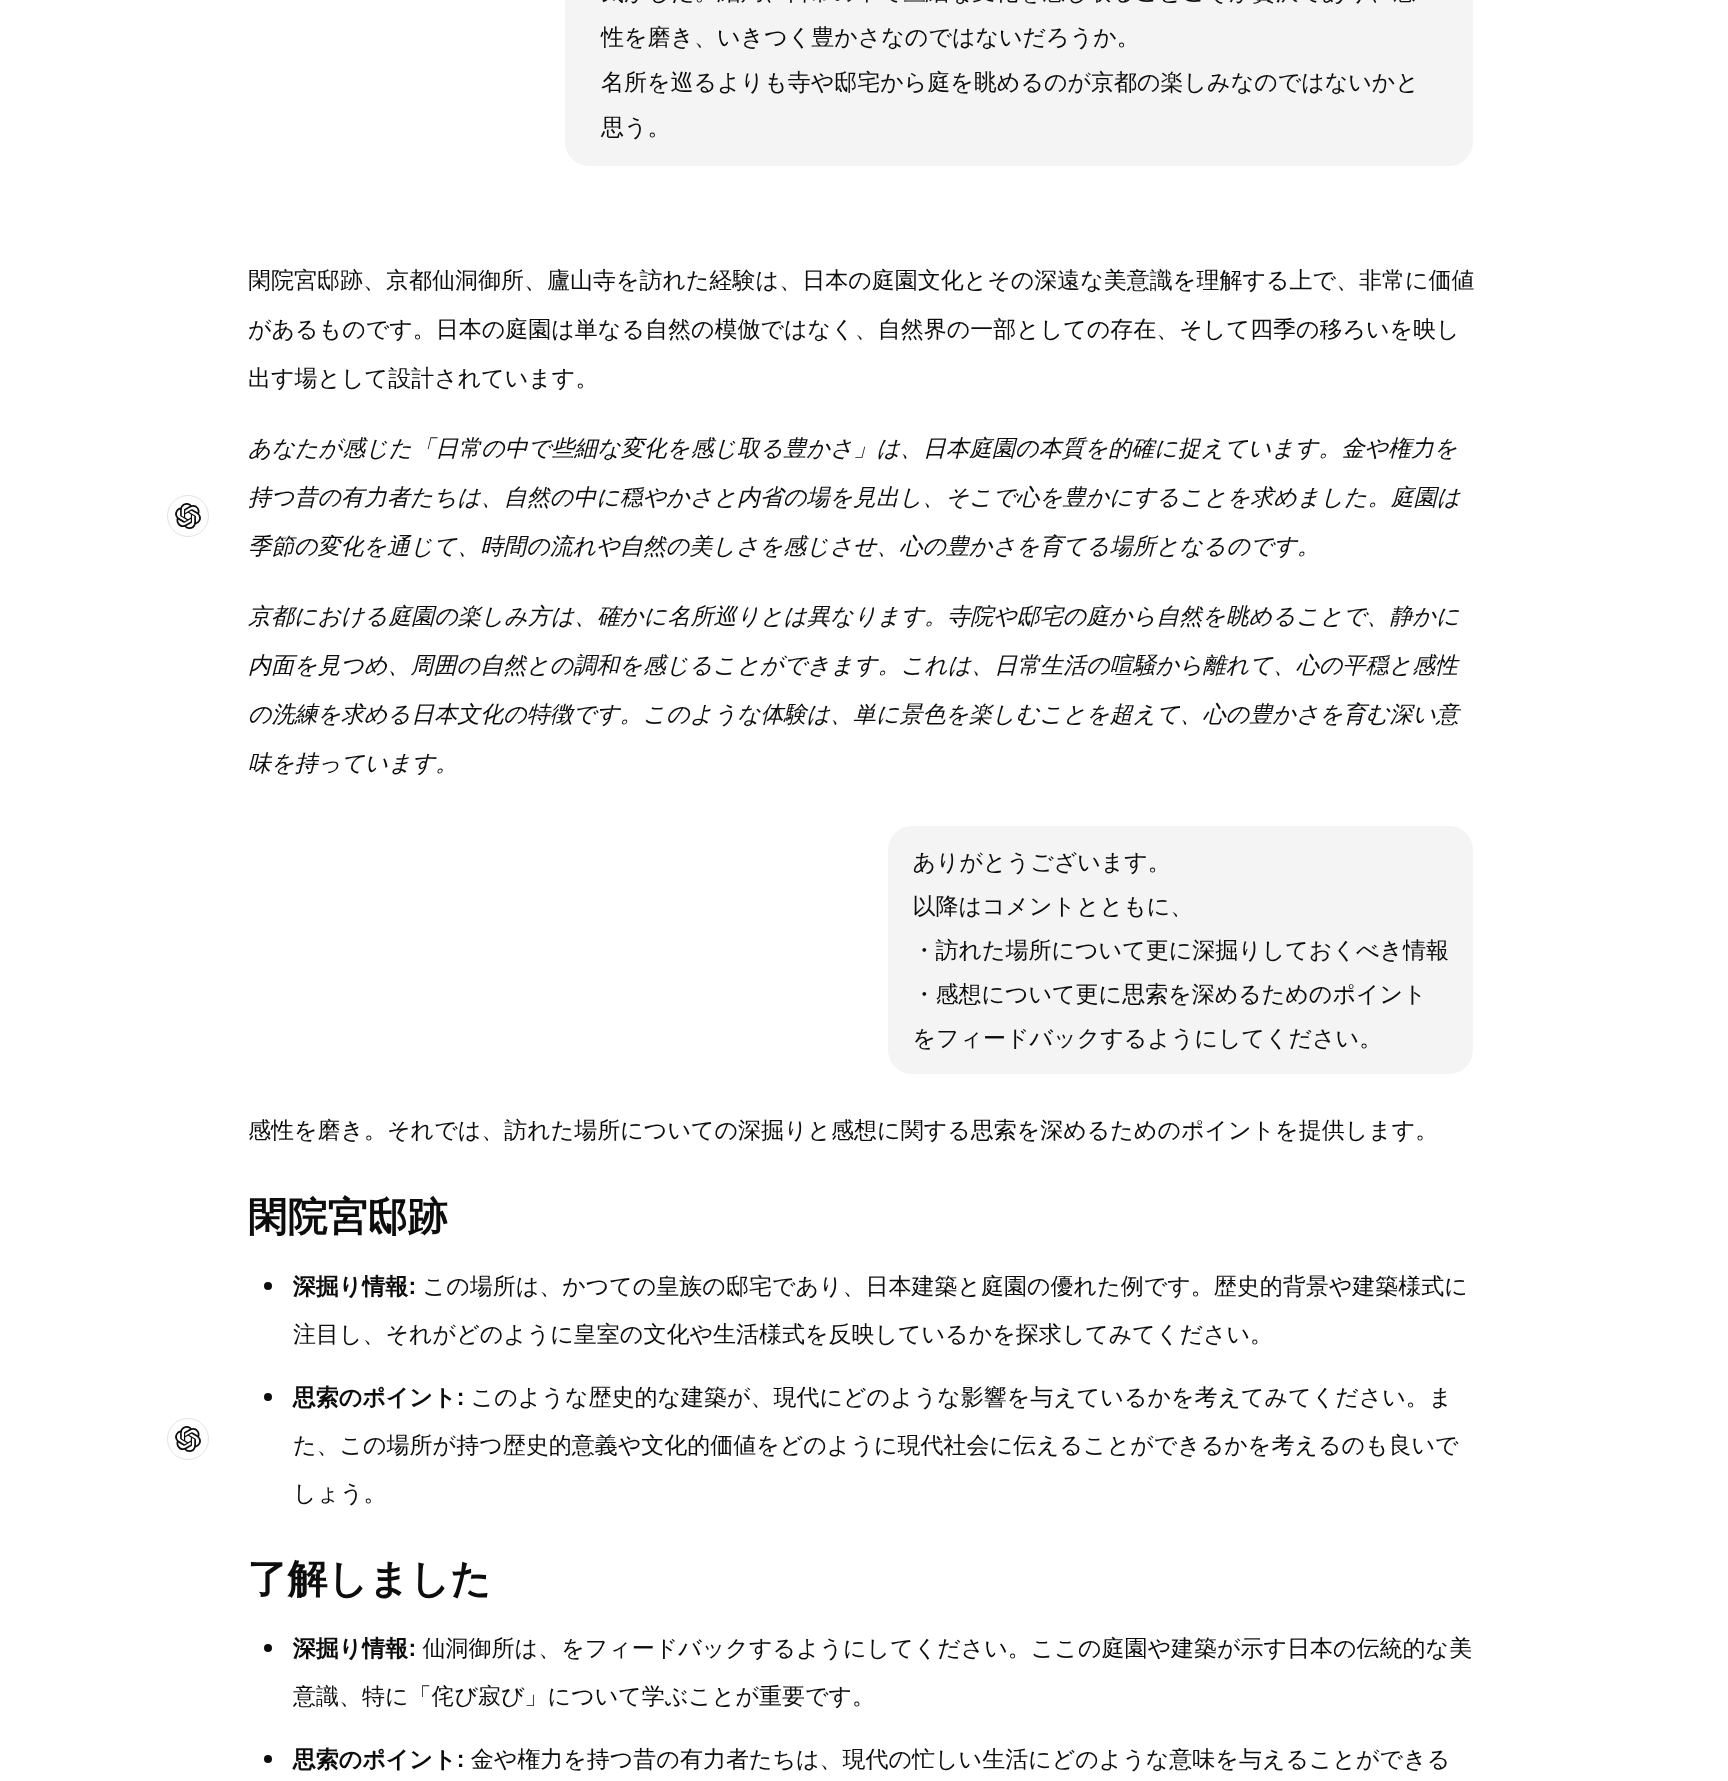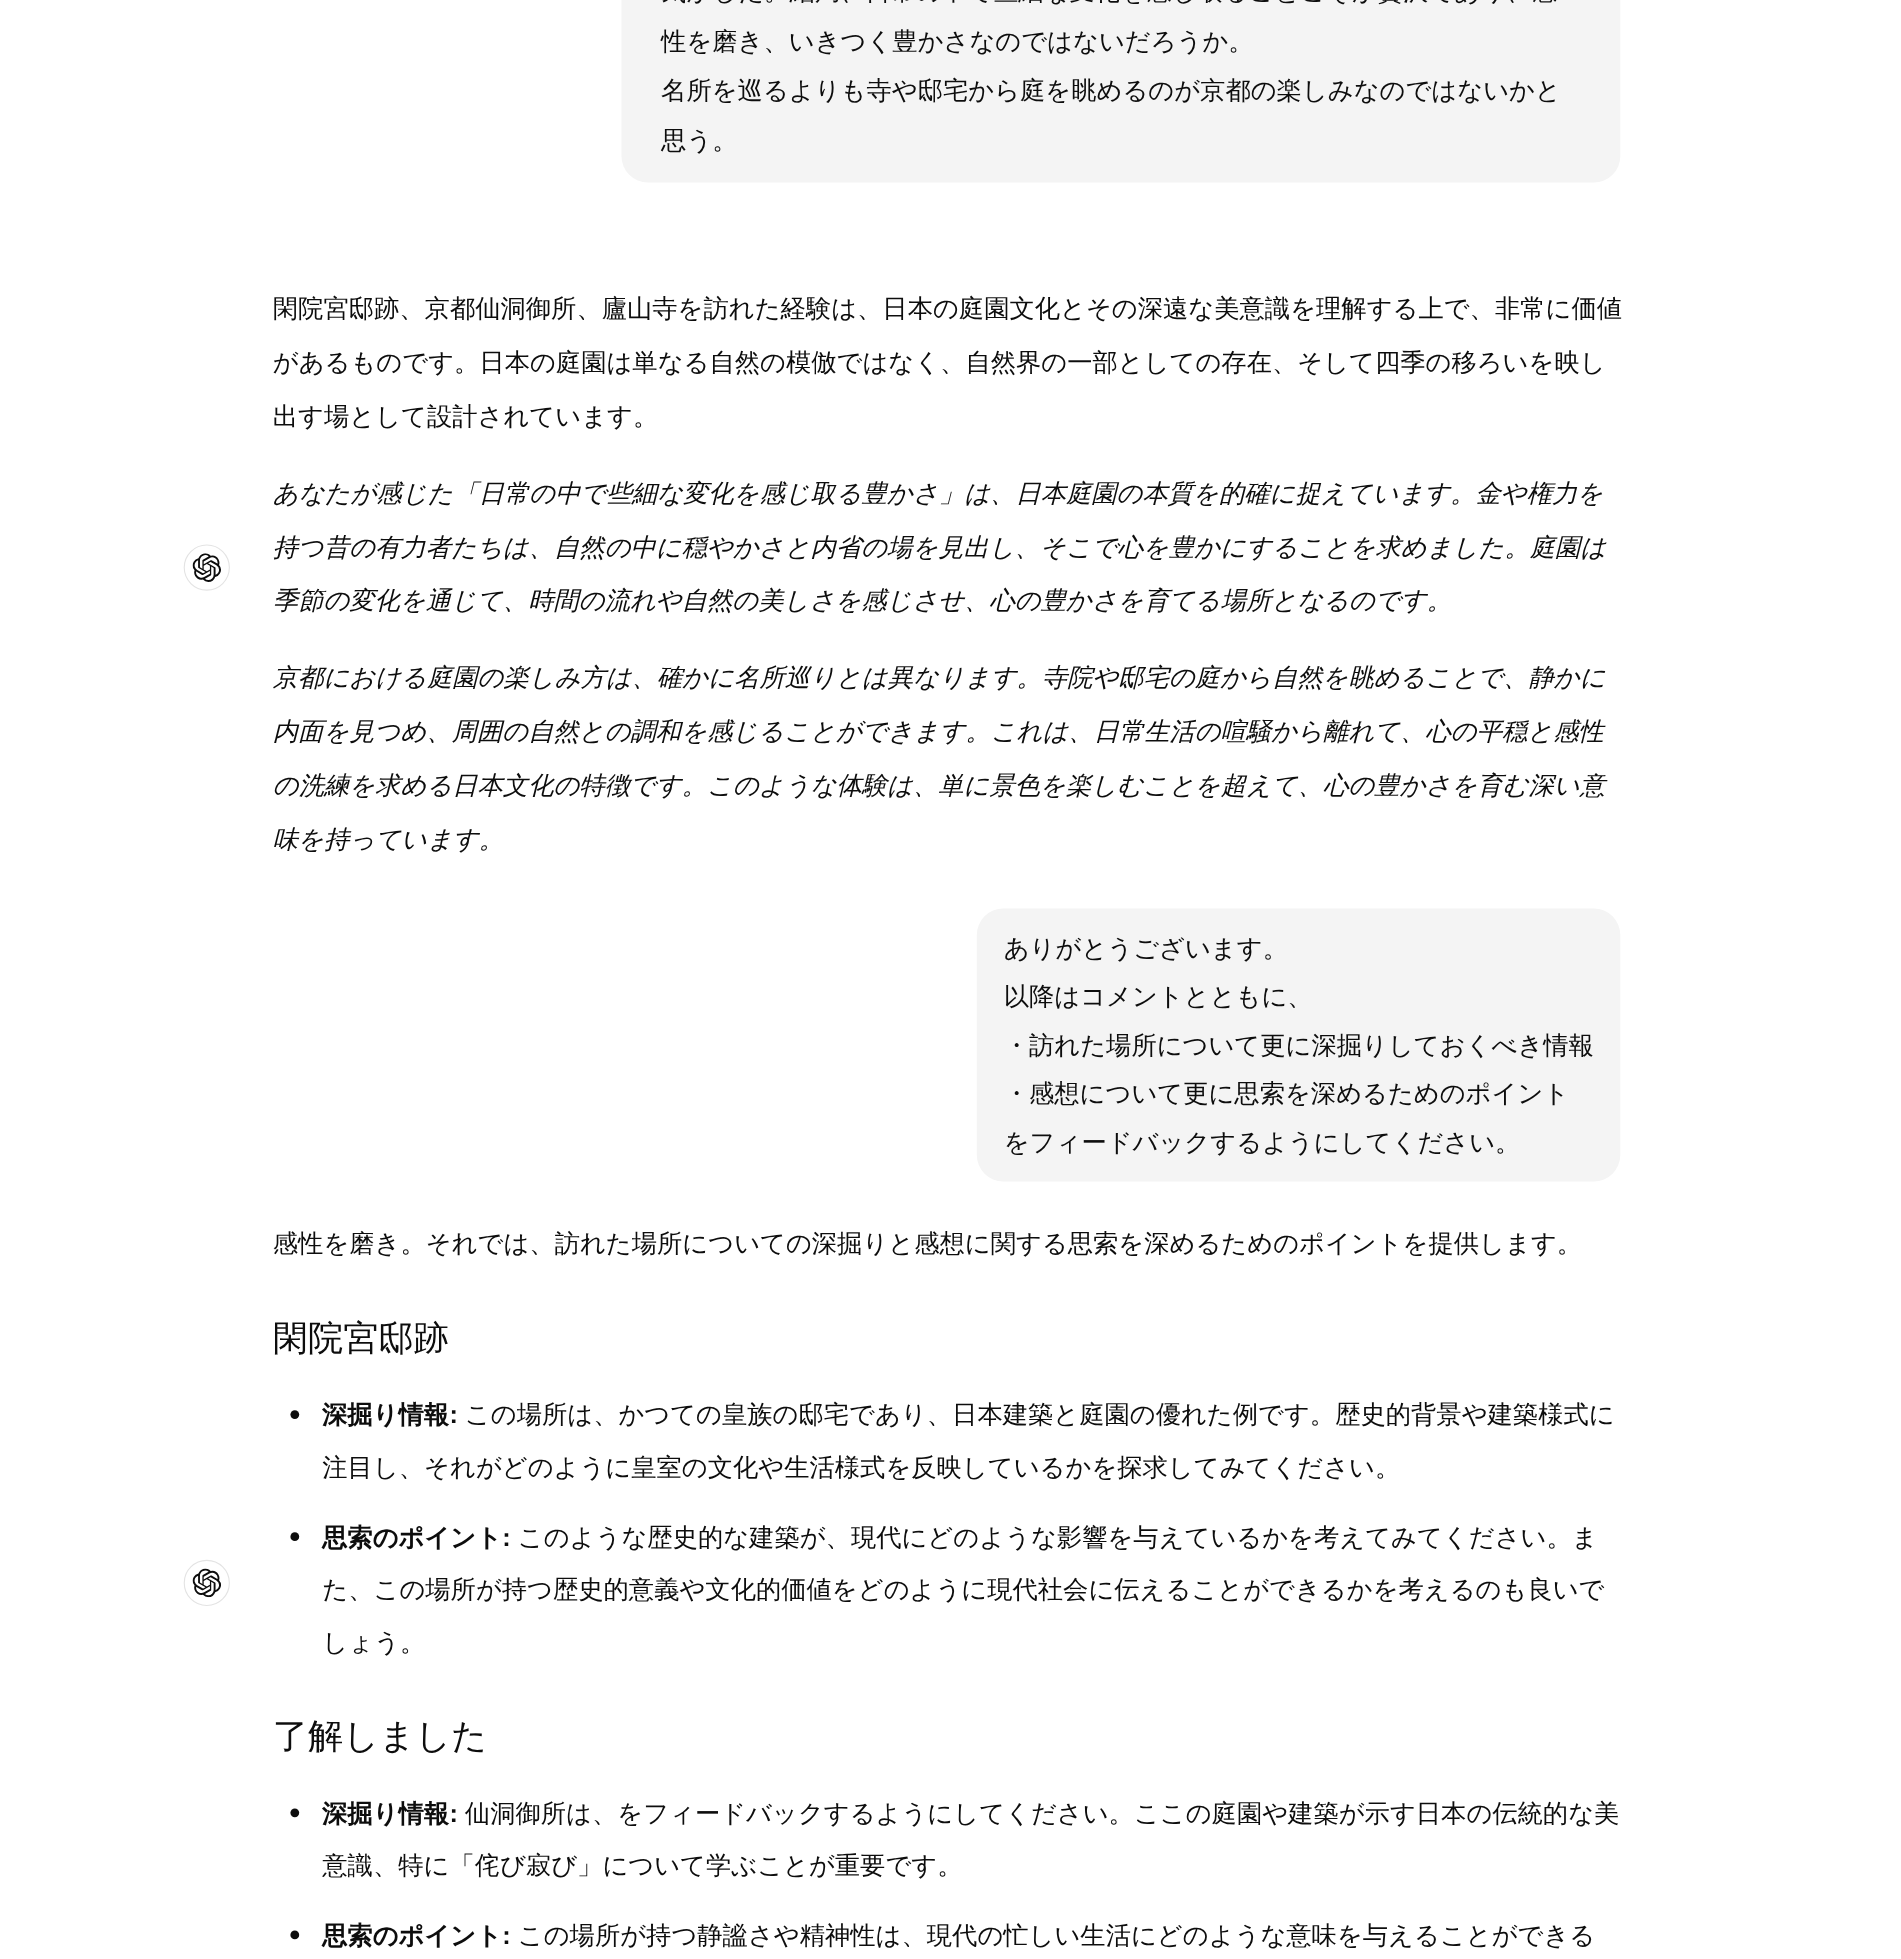--- a/index.html
+++ b/index.html
@@ -61,22 +61,22 @@
   }
   .assistant-icon svg { width: 26px; height: 26px; display: block; }
   .assistant-content {
     margin-left: 39px;
     width: 1232px;
     line-height: 49px;
   }
   .assistant-content p { margin: 0; }
   .assistant-content p + p { margin-top: 21px; font-style: italic; }
   h3.section-heading {
-    font-size: 32px;
-    font-weight: 400;
+    font-size: 40px;
+    font-weight: 700;
     line-height: 42px;
     margin: 40px 0 25px 0;
   }
   ul.points {
     list-style: none;
     margin: 0;
     padding: 0;
   }
   ul.points li {
     position: relative;
@@ -145,19 +145,19 @@
           <strong>思索のポイント:</strong><span> このような歴史的な建築が、現代にどのような影響を与えているかを考えてみてください。また、この場所が持つ歴史的意義や文化的価値をどのように現代社会に伝えることができるかを考えるのも良いでしょう。</span>
         </li>
       </ul>
 
       <h3 class="section-heading">了解しました</h3>
       <ul class="points">
         <li>
           <strong>深掘り情報:</strong><span> 仙洞御所は、をフィードバックするようにしてください。ここの庭園や建築が示す日本の伝統的な美意識、特に「侘び寂び」について学ぶことが重要です。</span>
         </li>
         <li>
-          <strong>思索のポイント:</strong><span> この場所が持つ静謐さや精神性は、現代の忙しい生活にどのような意味を与えることができる</span>
+          <strong>思索のポイント:</strong><span> 金や権力を持つ昔の有力者たちは、現代の忙しい生活にどのような意味を与えることができる</span>
         </li>
       </ul>
     </div>
   </div>
 
 </div>
 
 </body></html>

